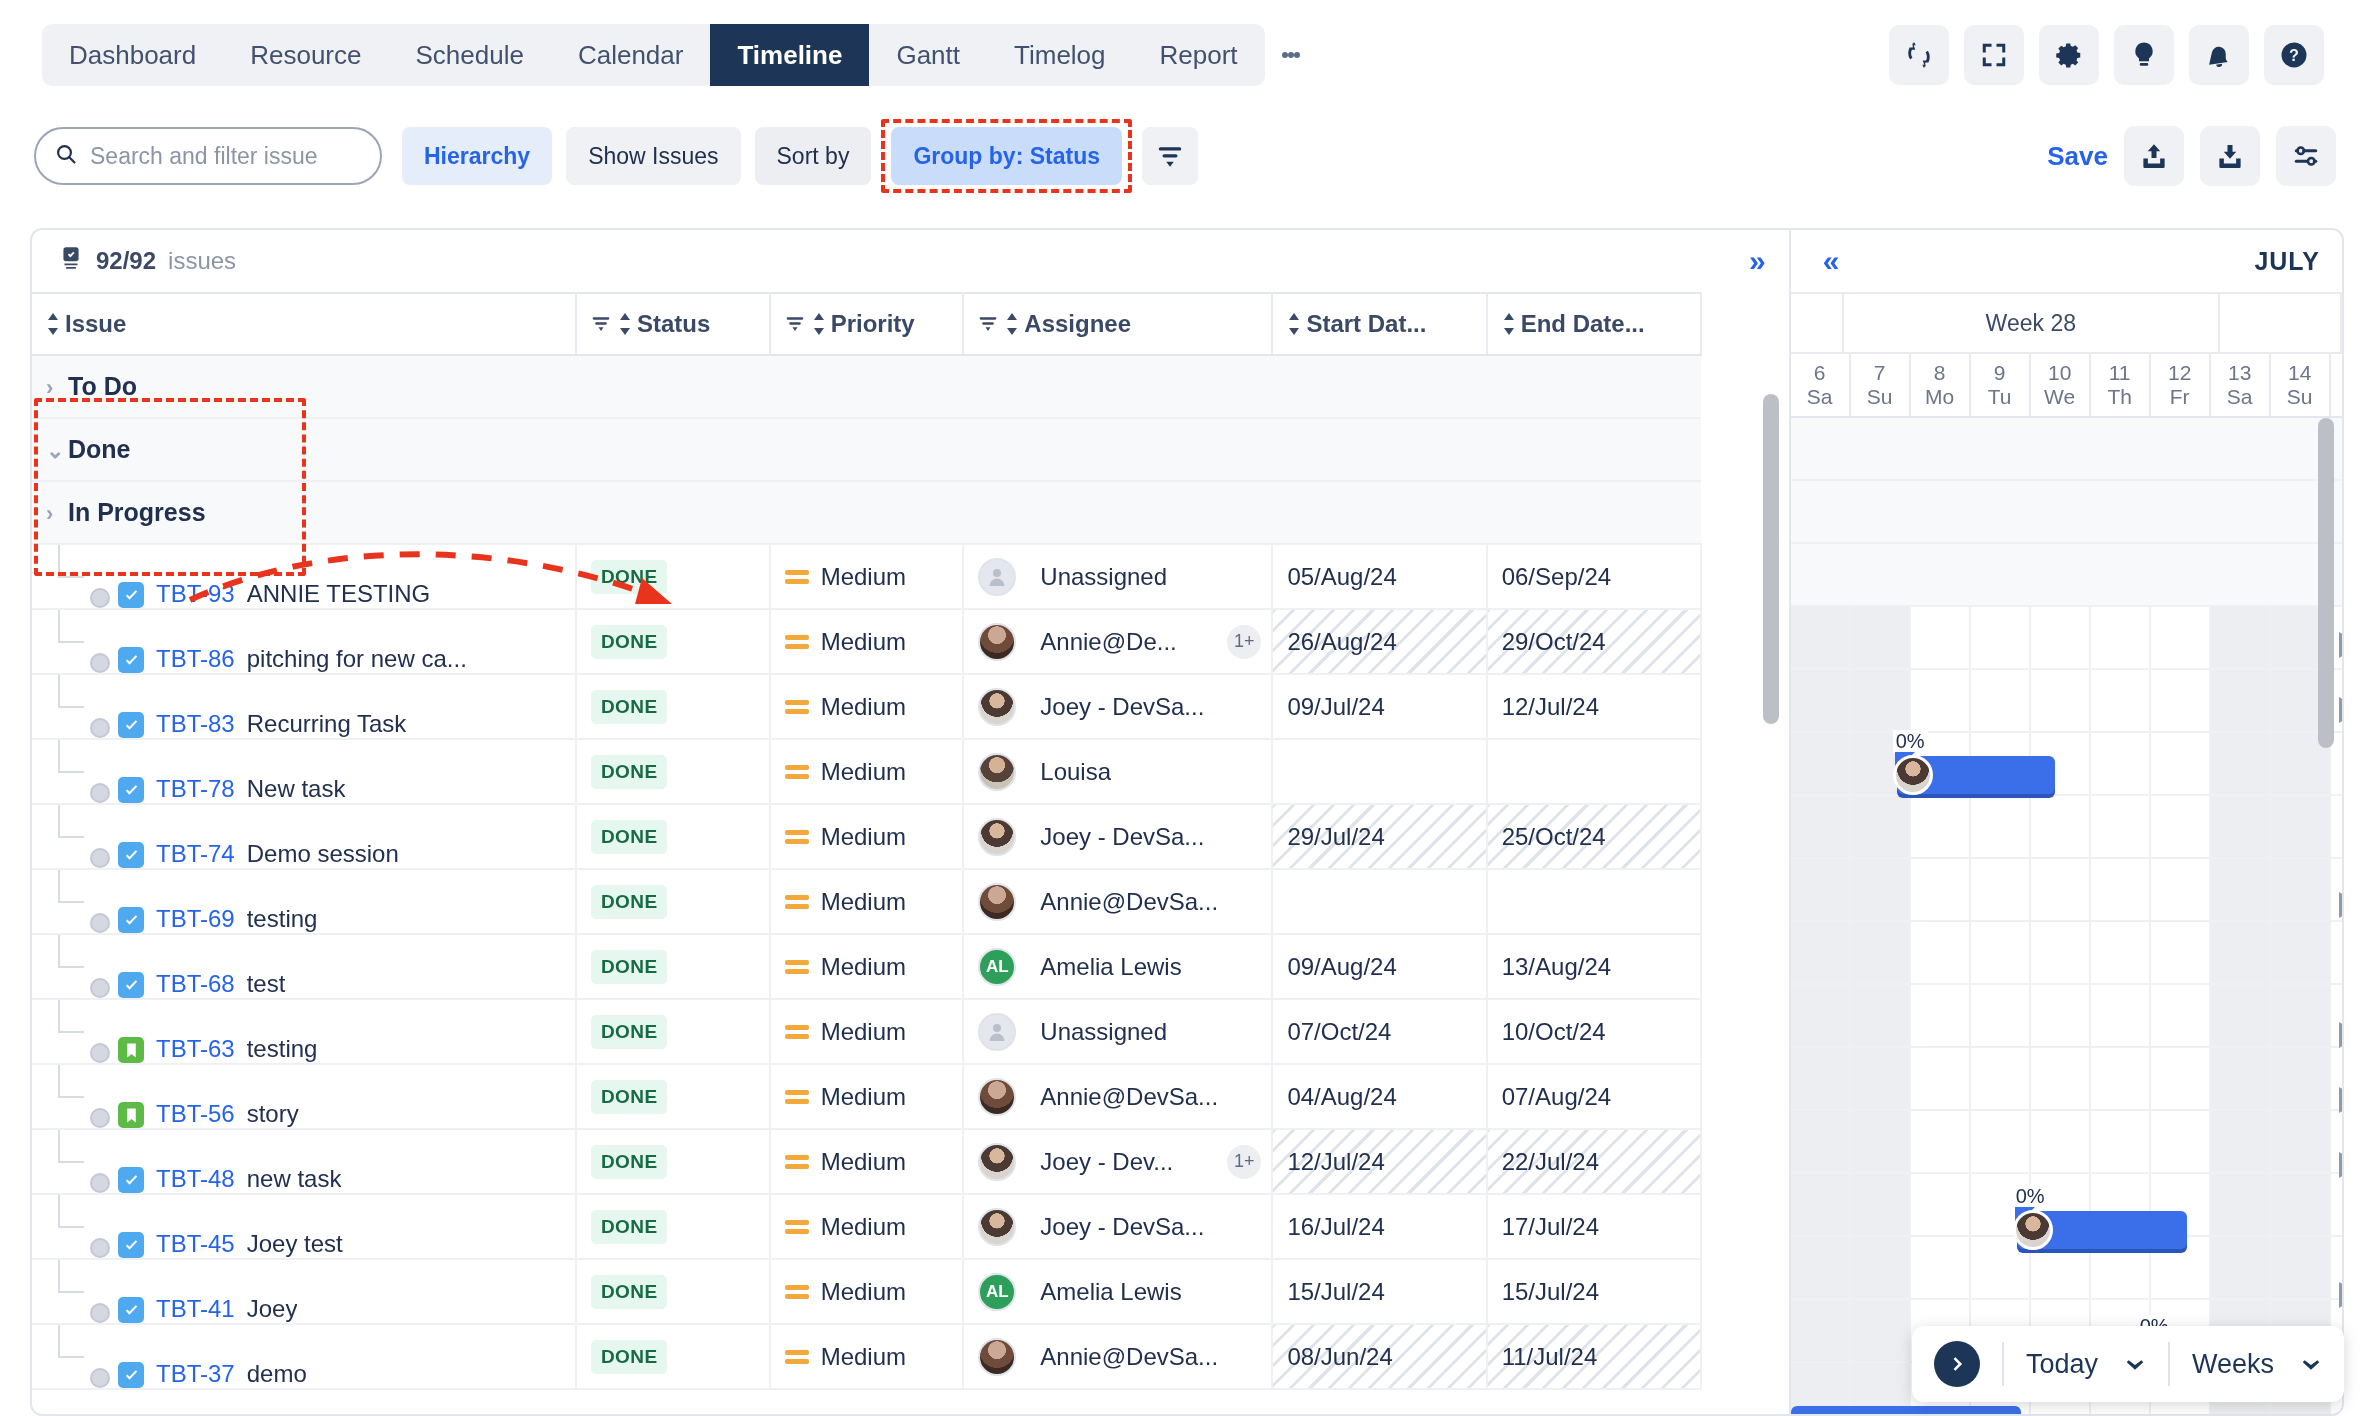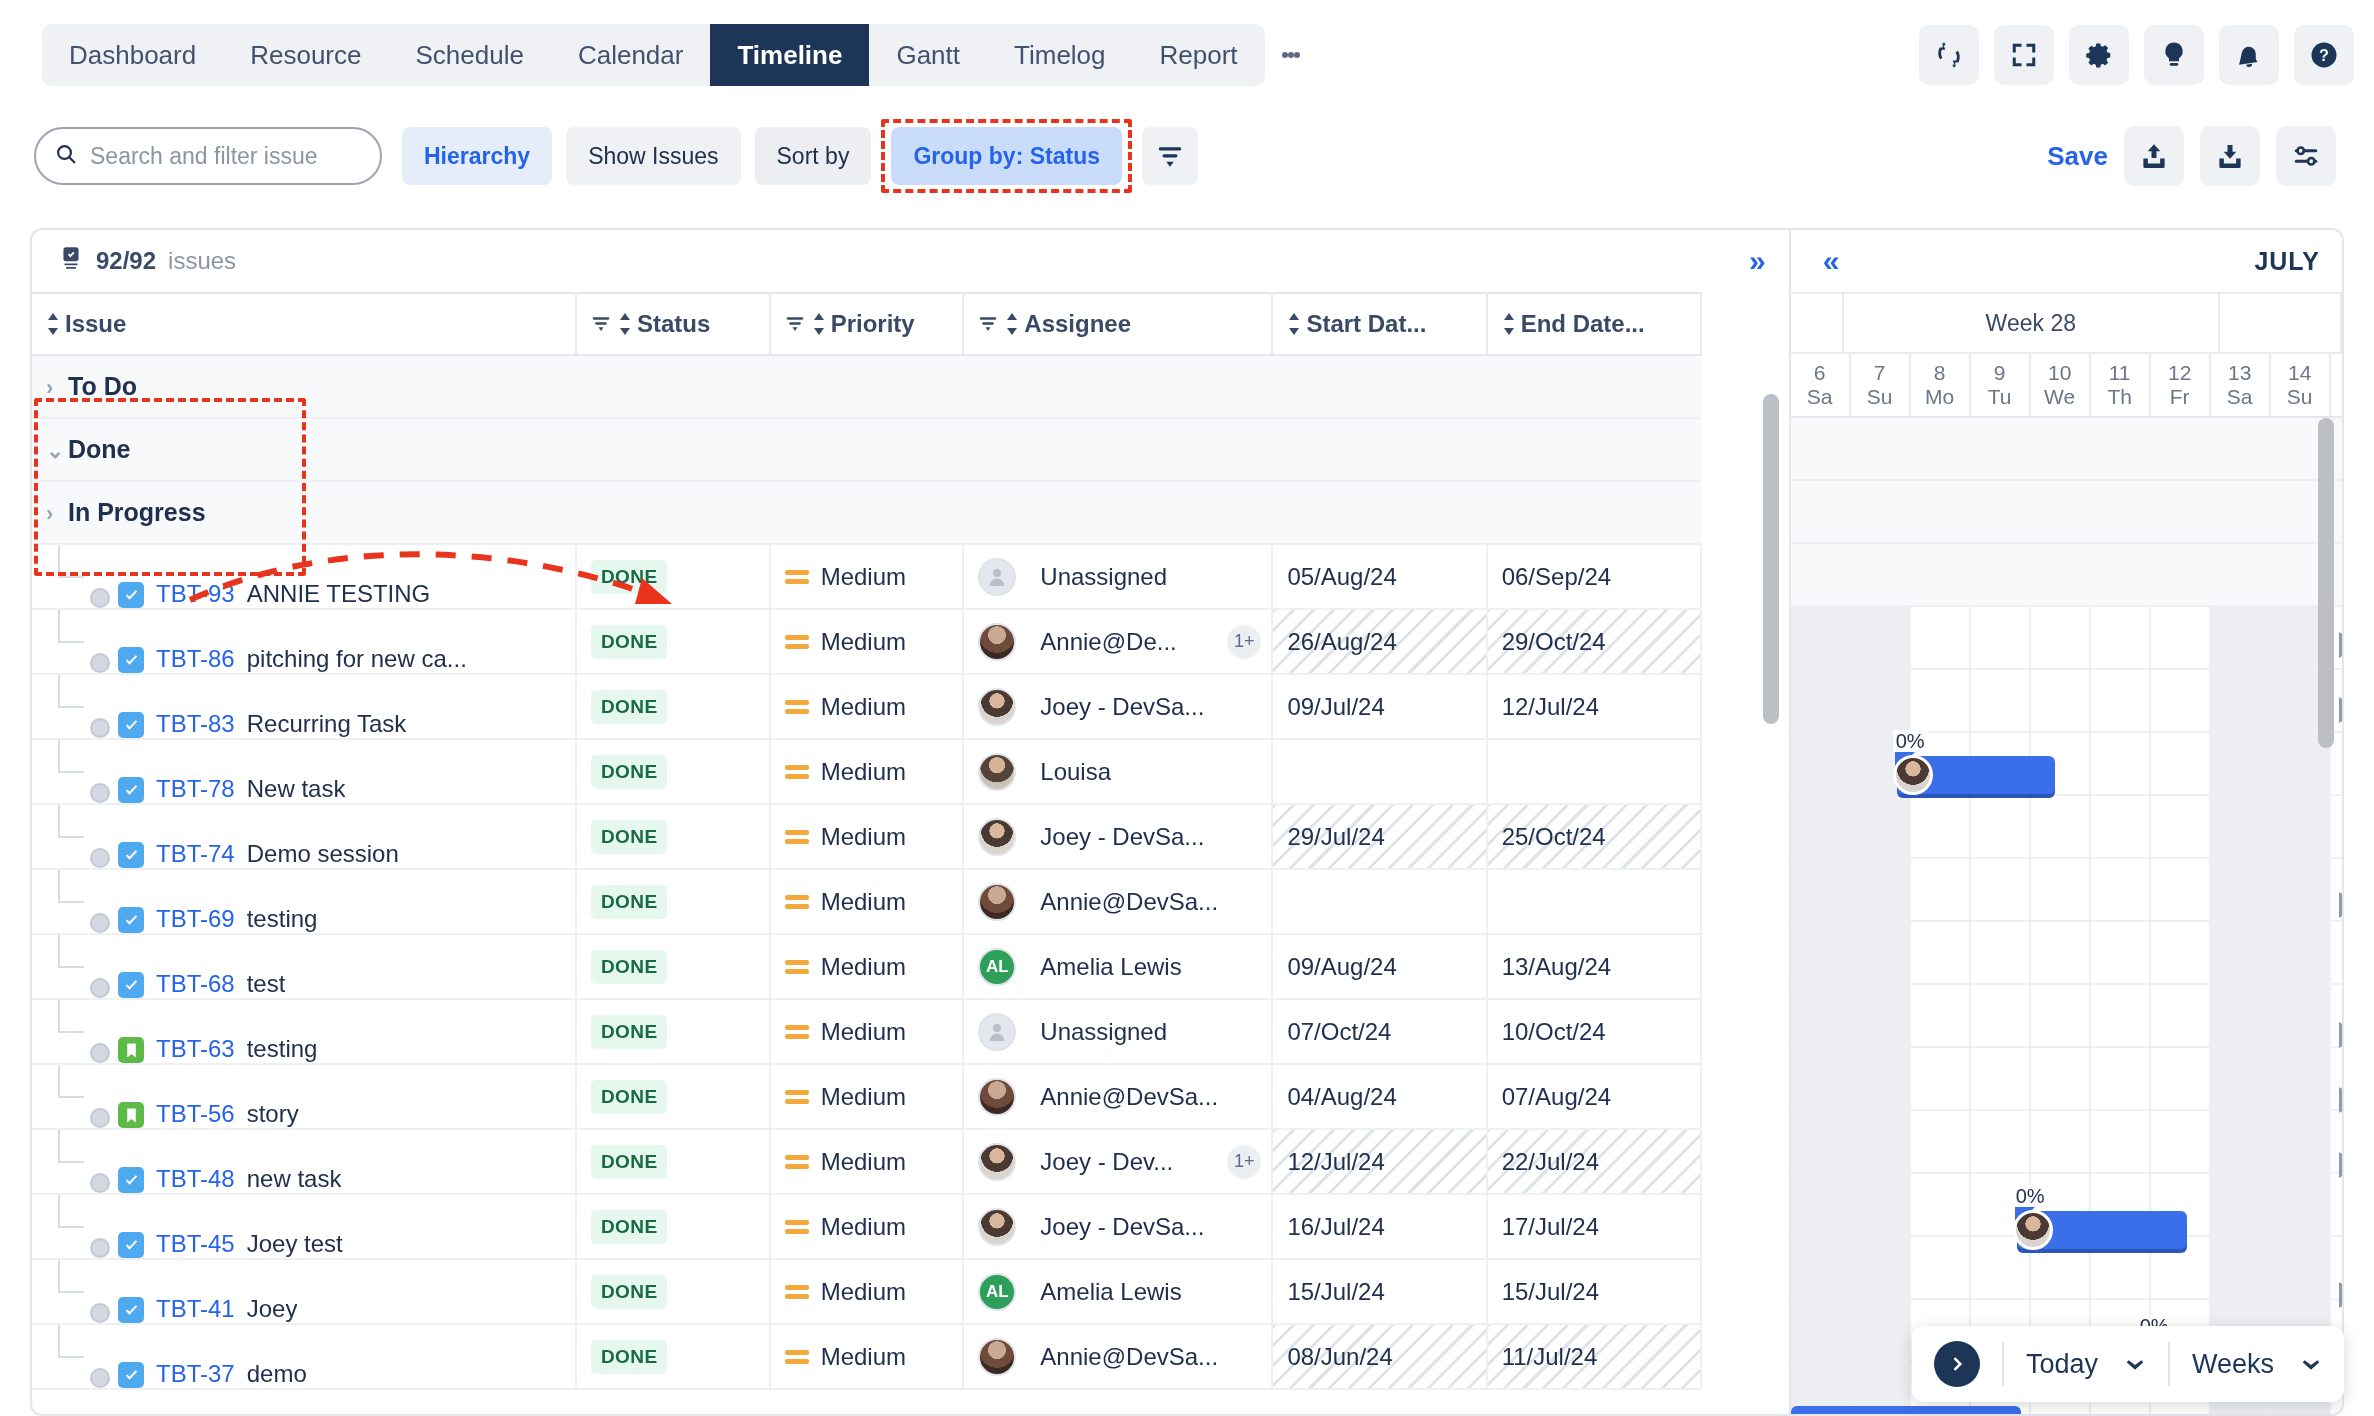--- a/index.html
+++ b/index.html
@@ -8,21 +8,21 @@
     font-family: "Liberation Sans", sans-serif;
     background: #ffffff;
     color: #21304e;
     overflow: hidden;
   }
   
   .topbar {
     height: 110px;
     display: flex;
     align-items: center;
-    padding: 0 20px 0 42px;
+    padding: 0 50px 0 42px;
     position: relative;
   }
   .navtabs {
     display: flex;
     align-items: center;
     background: #eff1f4;
     border-radius: 10px;
     height: 62px;
     overflow: hidden;
   }

